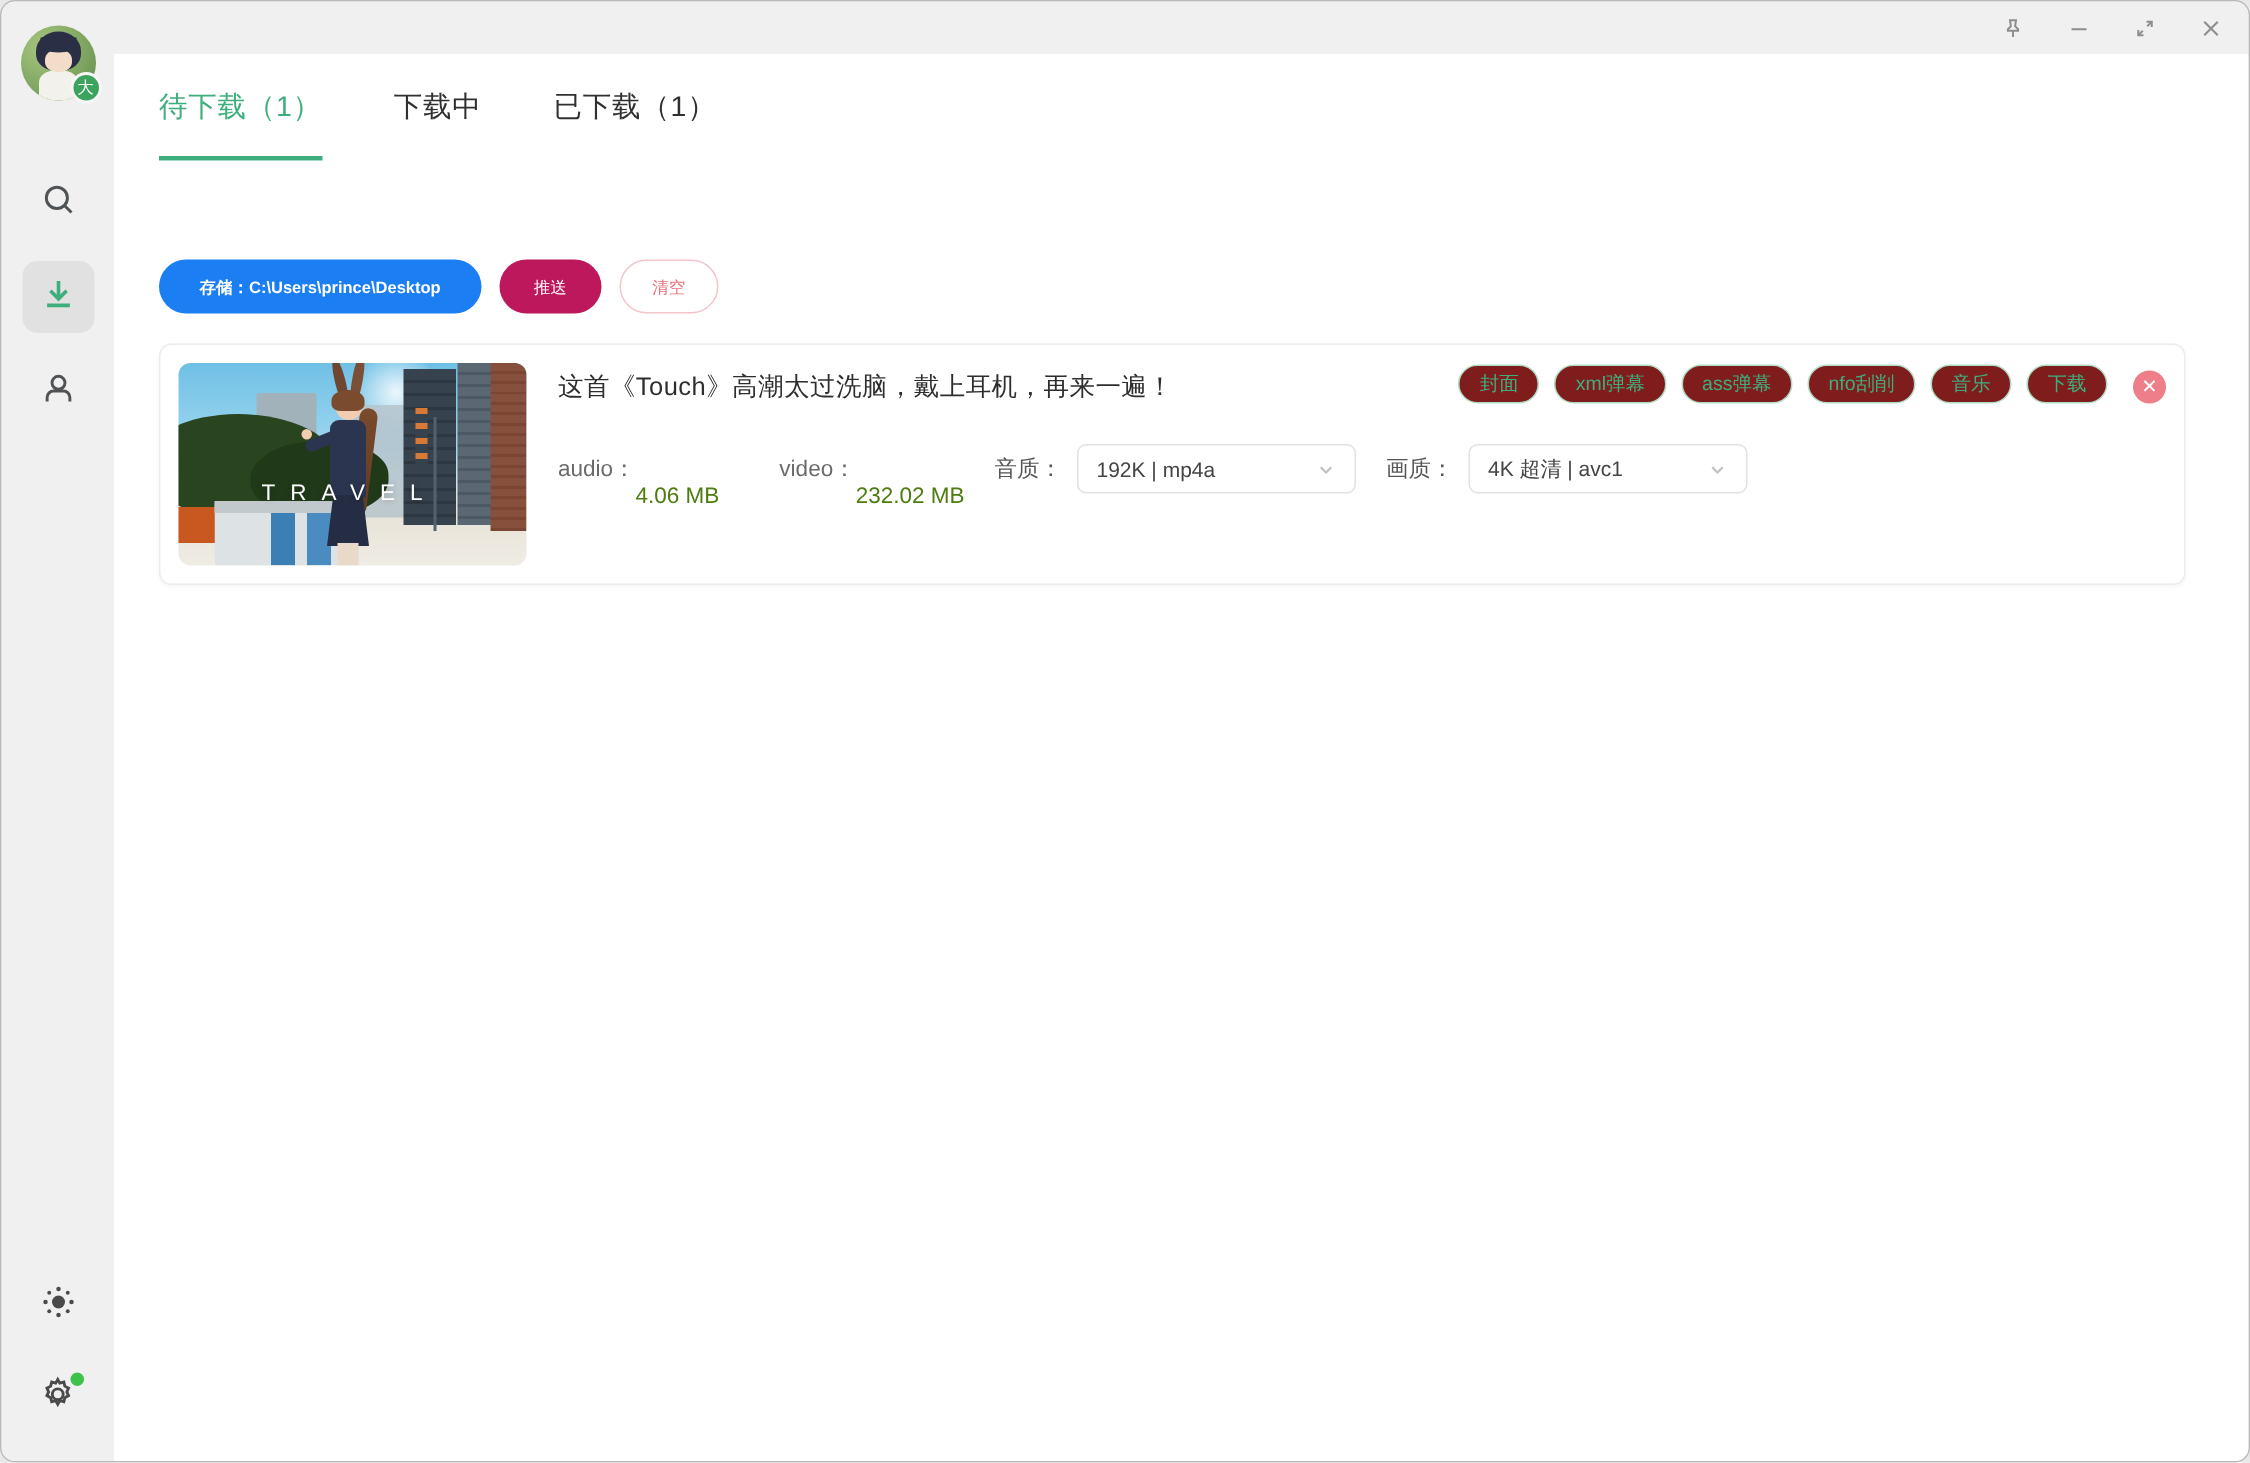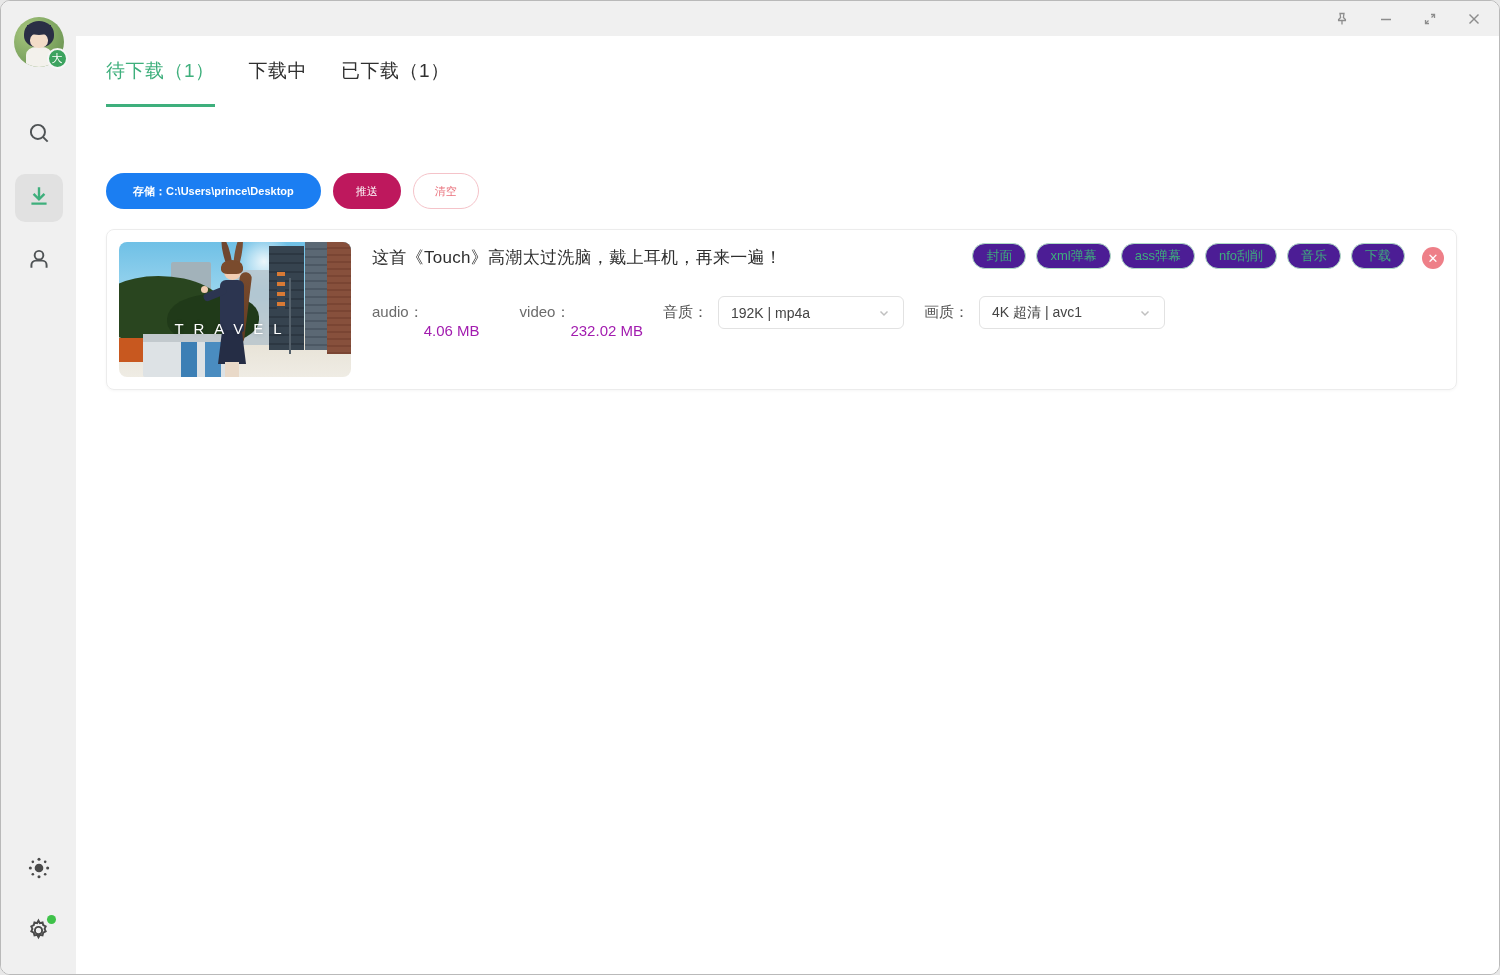--- a/index.html
+++ b/index.html
@@ -25,21 +25,21 @@
   .side-icon.active{background:#e1e1e1;margin-top:15px;}
   .side-icon.user{margin-top:15px;}
   .side-bottom{margin-top:auto;display:flex;flex-direction:column;align-items:center;margin-bottom:18px;}
   .side-icon.gear{position:relative;margin-top:14px;}
   .green-dot{position:absolute;top:7px;right:7px;width:9px;height:9px;border-radius:50%;background:#3fc24a;}
 
   
   .main{position:absolute;left:75px;top:35px;right:0;bottom:0;background:#fff;border-top-left-radius:8px;padding:0 42px 0 30px;}
 
   
-  .tabs{display:flex;gap:34px;margin-top:22px;border-bottom:1px solid transparent;}
+  .tabs{display:flex;gap:48px;margin-top:22px;border-bottom:1px solid transparent;}
   .tab{font-size:19px;color:#303030;padding-bottom:20px;border-bottom:3px solid transparent;cursor:pointer;letter-spacing:.5px;}
   .tab.active{color:#3eaf7c;border-bottom-color:#3eaf7c;font-weight:500;}
 
   
   .toolbar{display:flex;align-items:center;margin-top:21px;}
   .btn{height:36px;border-radius:18px;display:flex;align-items:center;justify-content:center;font-size:11px;cursor:pointer;white-space:nowrap;margin-top:44px;}
   .btn-storage{background:#1b7ef2;color:#fff;font-weight:bold;padding:0 27px;}
   .btn-push{background:#be185d;color:#fff;font-weight:normal;padding:11px 23px;margin-left:12px;}
   .btn-clear{background:#fff;color:#e9707b;border:1px solid #f5c3c9;padding:0 21px;margin-left:12px;}
 
@@ -69,25 +69,25 @@
   .t-arm{left:84px;top:48px;width:24px;height:8px;background:#2c3550;border-radius:4px;transform:rotate(-22deg);}
   .t-hand{left:82px;top:44px;width:7px;height:7px;background:#f2cdb2;border-radius:50%;}
   .t-skirt{left:99px;top:88px;width:28px;height:34px;background:#252d45;clip-path:polygon(15% 0,85% 0,100% 100%,0 100%);}
   .t-legs{left:106px;top:120px;width:14px;height:15px;background:#e9d9c8;}
   .t-travel{left:0;right:14px;top:78px;text-align:center;color:#fff;font-size:15px;letter-spacing:10px;text-indent:10px;font-weight:500;text-shadow:0 0 4px rgba(0,0,0,.25);}
 
   .card-content{flex:1;padding-left:21px;display:flex;flex-direction:column;}
   .title-row{display:flex;align-items:flex-end;}
   .video-title{font-size:17px;color:#2e2e2e;font-weight:500;margin-top:2px;flex:1;padding-right:20px;letter-spacing:.3px;}
   .tag-list{display:flex;align-items:center;flex:none;margin-top:1px;}
-  .tag{height:26px;line-height:24px;border:1px solid #afdcc5;border-radius:13px;color:#3eaf7c;font-size:13px;padding:0 13px;margin-left:10px;background:#4c1d95;cursor:pointer;white-space:nowrap;}
+  .tag{height:26px;line-height:24px;border:1px solid #afdcc5;border-radius:13px;color:#3eaf7c;font-size:13px;padding:0 13px;margin-left:10px;background:#7f1d1d;cursor:pointer;white-space:nowrap;}
   .close-btn{width:22px;height:22px;border-radius:50%;background:#ee7f88;color:#fff;display:flex;align-items:center;justify-content:center;font-size:13px;font-weight:bold;margin-left:17px;margin-top:2px;cursor:pointer;}
   .meta-row{display:flex;align-items:center;margin-top:17px;}
   .meta-label{font-size:15px;color:#6b6b6b;}
-  .meta-value{font-size:15px;color:#a21caf;margin-top:36px;}
+  .meta-value{font-size:15px;color:#4d7c0f;margin-top:36px;}
   .meta-gap{width:40px;}
   .q-label{font-size:15px;color:#555;margin-left:20px;margin-right:10px;}
   .select{width:186px;height:33px;border:1px solid #e2e2e2;border-radius:6px;display:flex;align-items:center;justify-content:space-between;padding:0 12px;font-size:14px;color:#444;cursor:pointer;background:#fff;}
   .select .chev{color:#c0c0c0;display:flex;}
   .sub-row{font-size:14px;color:#9b9b9b;margin-top:16px;display:flex;}
   .sub-row2{font-size:14px;color:#9b9b9b;margin-top:9px;display:flex;}
 </style>
 </head>
 <body>
 

